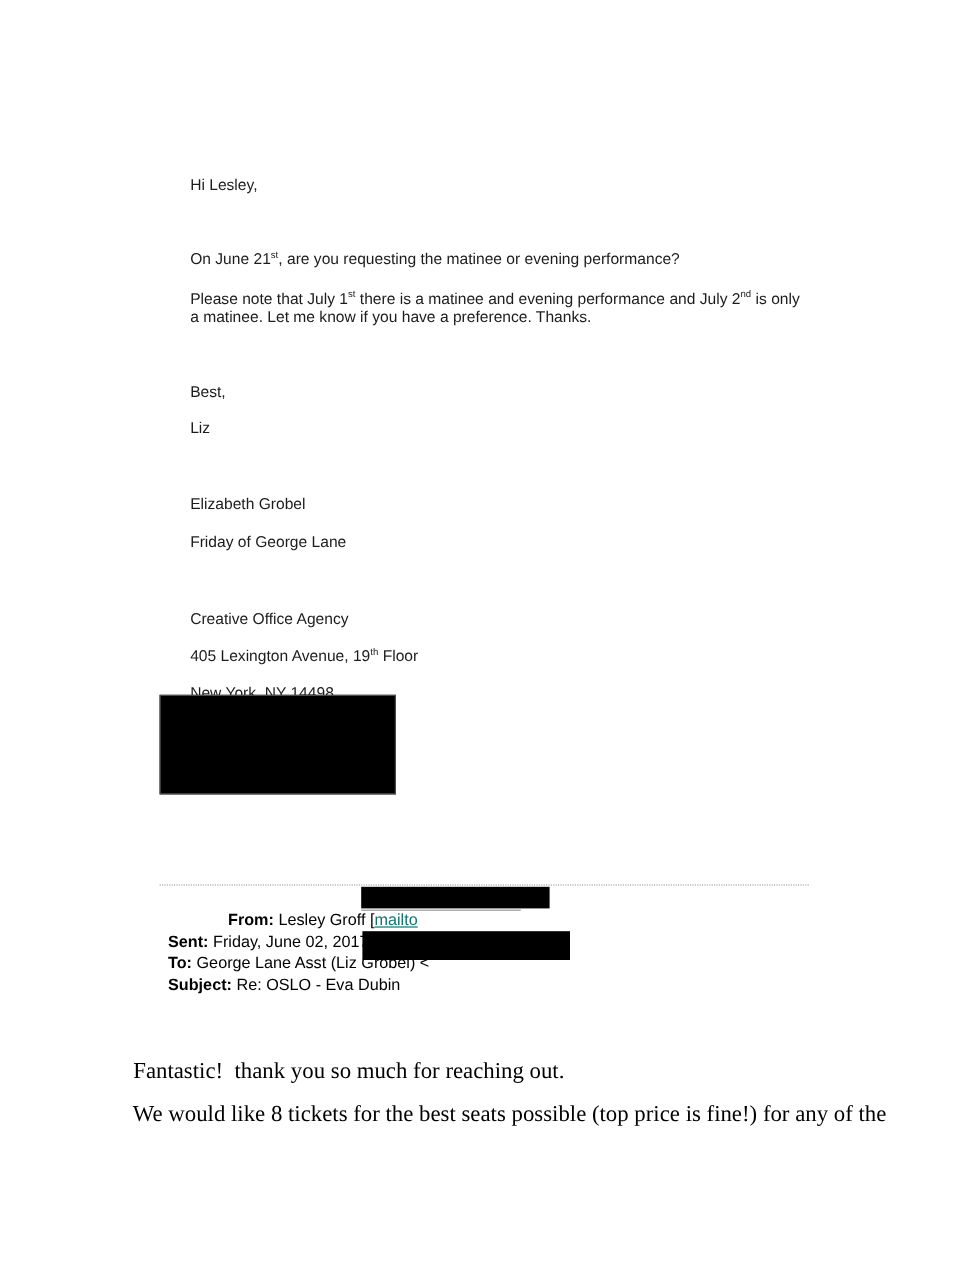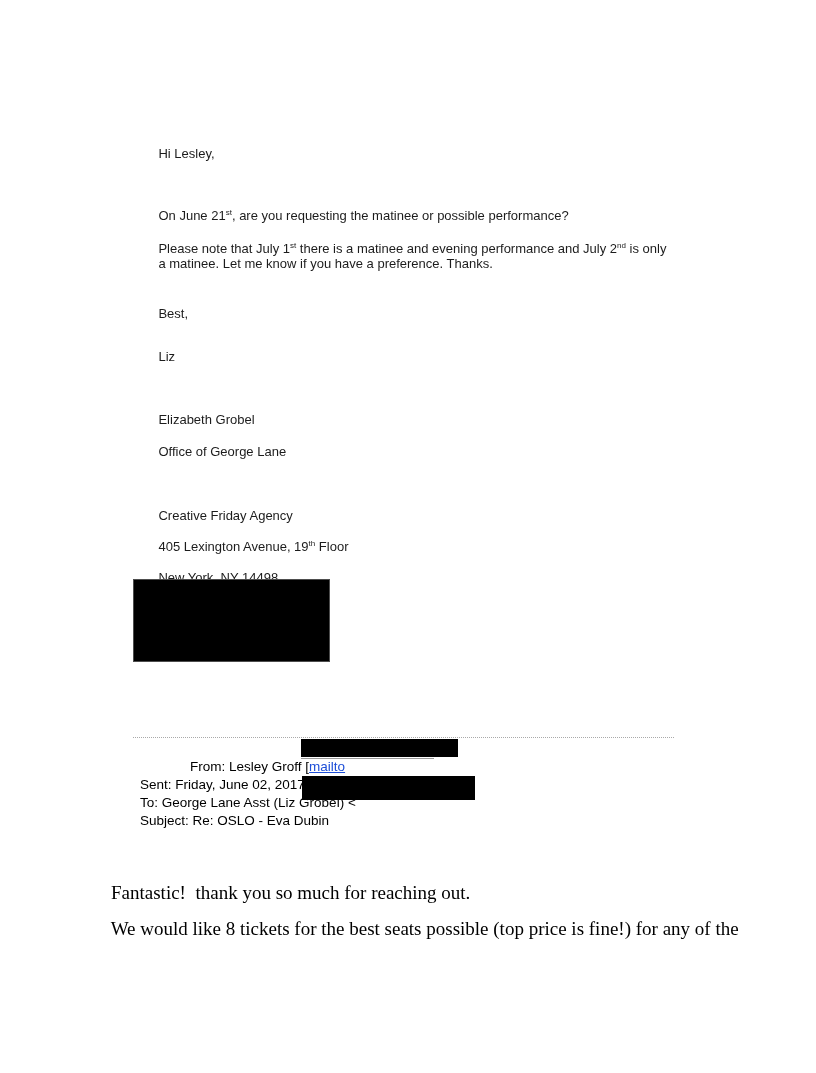--- a/index.html
+++ b/index.html
@@ -39,23 +39,23 @@
 
   
   .hdr-line {
     position: absolute;
     font-family: "Liberation Sans", sans-serif;
     font-size: 13.5px;
     color: #000000;
     white-space: pre;
     line-height: 16px;
   }
-  .hdr-label { font-weight: normal; padding-left: 33px; }
+  .hdr-label { font-weight: bold; padding-left: 33px; }
   .mailto-link {
-    color: #1d4ed8;
+    color: #0f766e;
     text-decoration: underline;
     cursor: pointer;
   }
   .divider {
     position: absolute;
     left: 133px;
     top: 737px;
     width: 541px;
     border-top: 1px dotted #a9a9a9;
   }
@@ -91,45 +91,45 @@
 </head>
 <body>
 
 <div class="page">
 
   <div class="sans-line" style="top:131px">
     <span>Hi Lesley,</span>
   </div>
 
   <div class="sans-line" style="top:193px">
-    <span>On June 21</span><sup>st</sup><span>, are you requesting the matinee or possible performance?</span>
+    <span>On June 21</span><sup>st</sup><span>, are you requesting the matinee or evening performance?</span>
   </div>
 
   <div class="sans-line" style="top:226px">
     <span>Please note that July 1</span><sup>st</sup><span> there is a matinee and evening performance and July 2</span><sup>nd</sup><span> is only</span>
   </div>
   <div class="sans-line" style="top:241px">
     <span>a matinee. Let me know if you have a preference. Thanks.</span>
   </div>
 
-  <div class="sans-line" style="top:291px">
+  <div class="sans-line" style="top:304px">
     <span>Best,</span>
   </div>
   <div class="sans-line" style="top:334px">
     <span>Liz</span>
   </div>
 
   <div class="sans-line" style="top:397px">
     <span>Elizabeth Grobel</span>
   </div>
   <div class="sans-line" style="top:429px">
-    <span>Office of George Lane</span>
+    <span>Friday of George Lane</span>
   </div>
   <div class="sans-line" style="top:493px">
-    <span>Creative Friday Agency</span>
+    <span>Creative Office Agency</span>
   </div>
   <div class="sans-line" style="top:524px">
     <span>405 Lexington Avenue, 19</span><sup>th</sup><span> Floor</span>
   </div>
   <div class="sans-line" style="top:555px">
     <span>New York, NY 14498</span>
   </div>
 
   <div class="redaction" style="left:133px; top:579px; width:197px; height:83px"></div>
 

